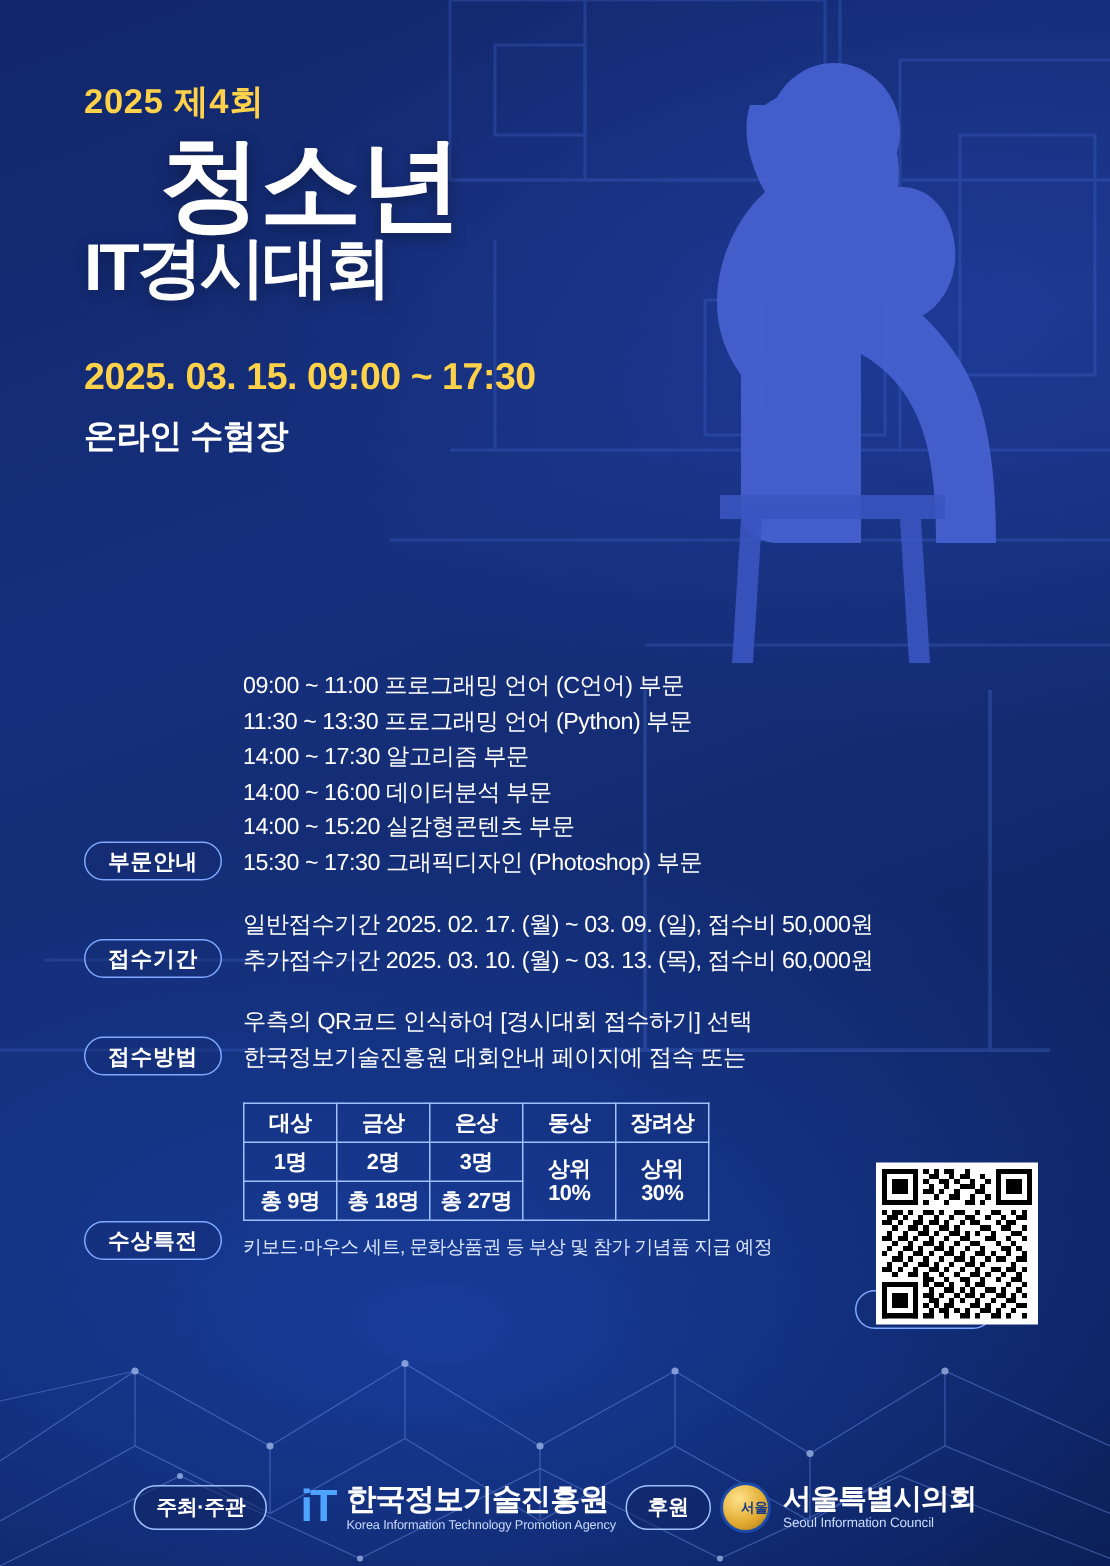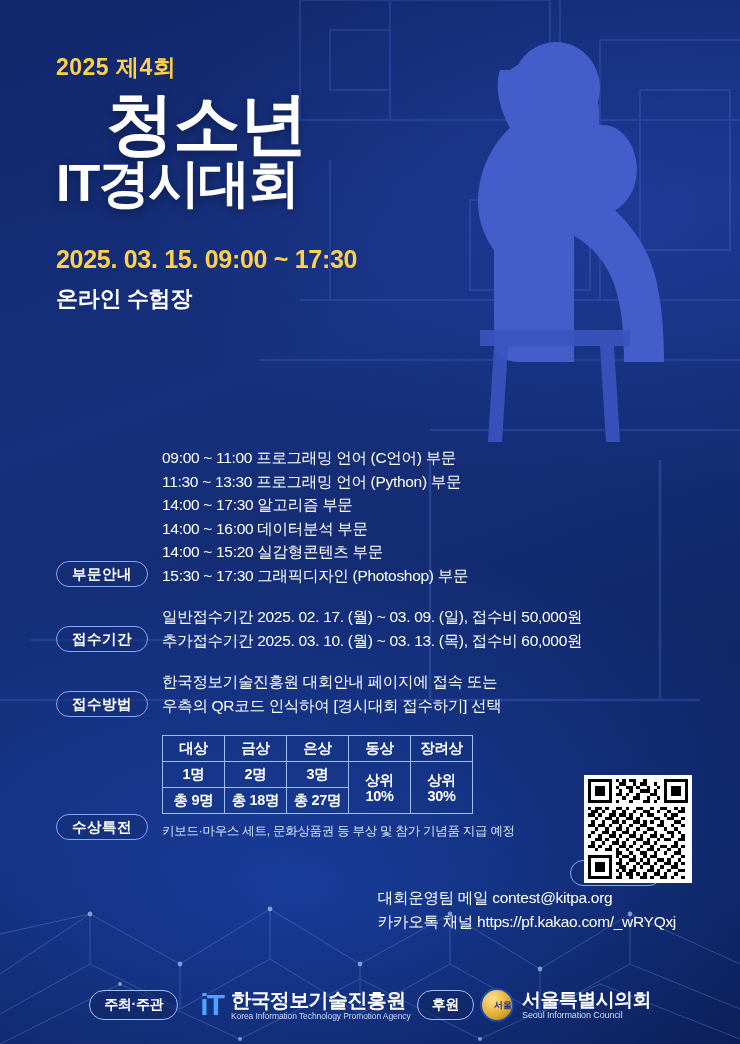--- a/index.html
+++ b/index.html
@@ -35,21 +35,21 @@
   .header { position: absolute; left: 56px; top: 52px; }
   .year {
     color: #ffd24a; font-size: 23px; font-weight: bold; letter-spacing: 0.5px;
     margin-bottom: 6px;
   }
   .title1 {
     color: #ffffff; font-size: 68px; font-weight: bold; line-height: 1.02;
     letter-spacing: -1px; text-shadow: 0 3px 10px rgba(0,0,0,0.35); text-align: center;
   }
   .title2 {
-    color: #ffffff; font-size: 52px; font-weight: bold; line-height: 1.06;
+    color: #ffffff; font-size: 44px; font-weight: bold; line-height: 1.06;
     letter-spacing: -2px; text-shadow: 0 3px 10px rgba(0,0,0,0.35);
     margin-top: -2px;
   }
   .datetime {
     color: #ffd24a; font-size: 25px; font-weight: bold; margin-top: 34px;
     letter-spacing: -0.3px;
   }
   .venue {
     color: #ffffff; font-size: 22px; font-weight: bold; margin-top: 10px;
     letter-spacing: -0.3px;
@@ -228,22 +228,22 @@
       <div class="tag">접수기간</div>
       <div class="rowbody">
         <div class="line">일반접수기간 2025. 02. 17. (월) ~ 03. 09. (일), 접수비 50,000원</div>
         <div class="line">추가접수기간 2025. 03. 10. (월) ~ 03. 13. (목), 접수비 60,000원</div>
       </div>
     </div>
 
     <div class="row">
       <div class="tag">접수방법</div>
       <div class="rowbody">
+        <div class="line">우측의 QR코드 인식하여 [경시대회 접수하기] 선택</div>
         <div class="line">한국정보기술진흥원 대회안내 페이지에 접속 또는</div>
-        <div class="line">우측의 QR코드 인식하여 [경시대회 접수하기] 선택</div>
       </div>
     </div>
 
     <div class="row">
       <div class="tag">수상특전</div>
       <div class="rowbody">
         <table class="prize-table">
           <tbody>
               <tr>
             <td class="c1">대상</td>
@@ -271,24 +271,20 @@
             <td>총 27명</td>
           </tr>
         </tbody>
           </table>
         <div class="prize-note">키보드·마우스 세트, 문화상품권 등 부상 및 참가 기념품 지급 예정</div>
       </div>
     </div>
 
     <div class="row" style="margin-top:6px;flex-direction:column;">
       <div class="tag spaced">문 의</div>
-      <div class="rowbody">
-        <div class="line">대회운영팀 메일 contest@kitpa.org</div>
-        <div class="line">카카오톡 채널 https://pf.kakao.com/_wRYQxj</div>
-      </div>
     </div>
 
   </div>
 
   <div class="qr-box">
     <svg viewBox="0 0 29 29" shape-rendering="crispEdges">
       <rect width="29" height="29" fill="#fff"></rect>
       <g fill="#000">
         <rect x="0" y="0" width="7" height="1"></rect>
           <rect x="0" y="6" width="7" height="1"></rect>

